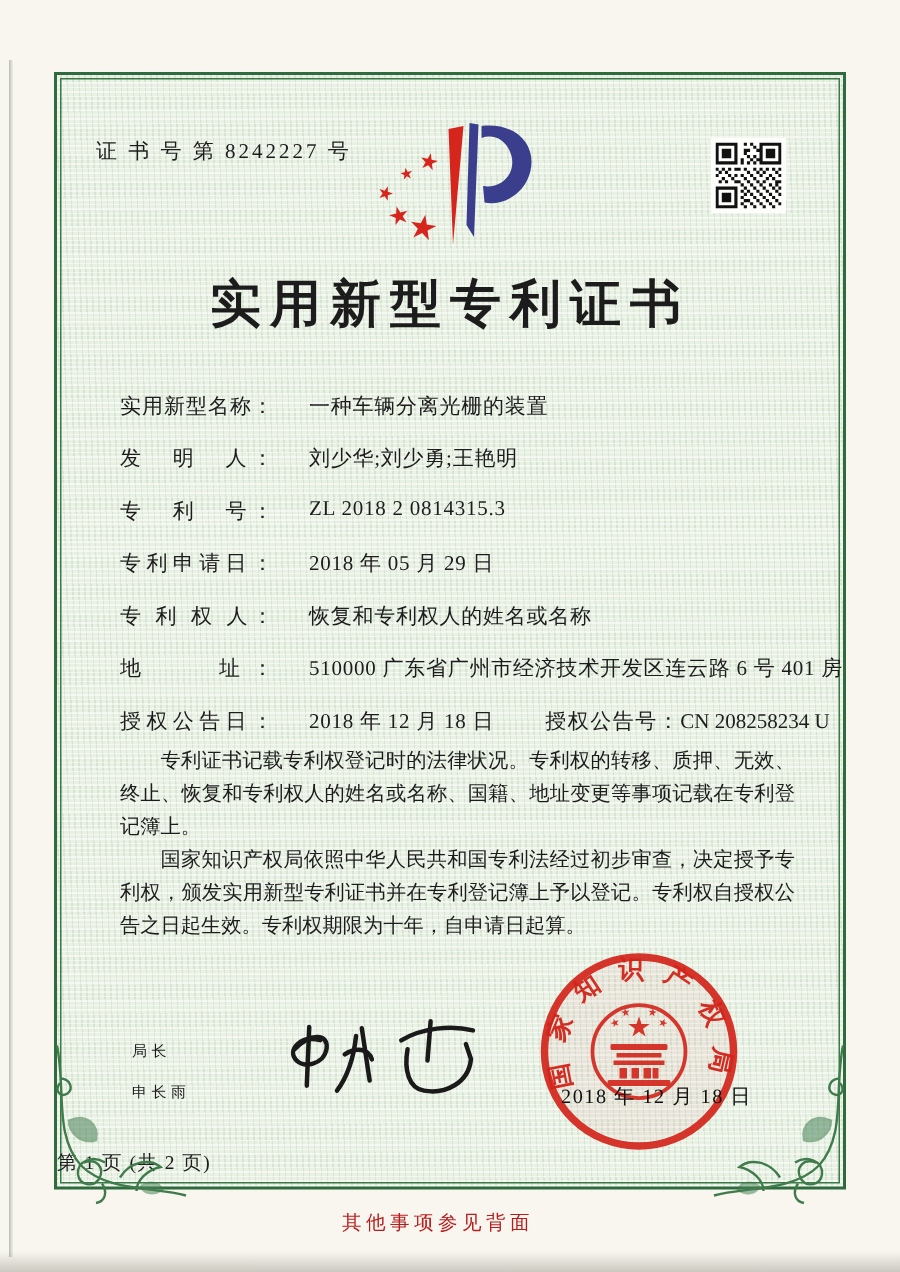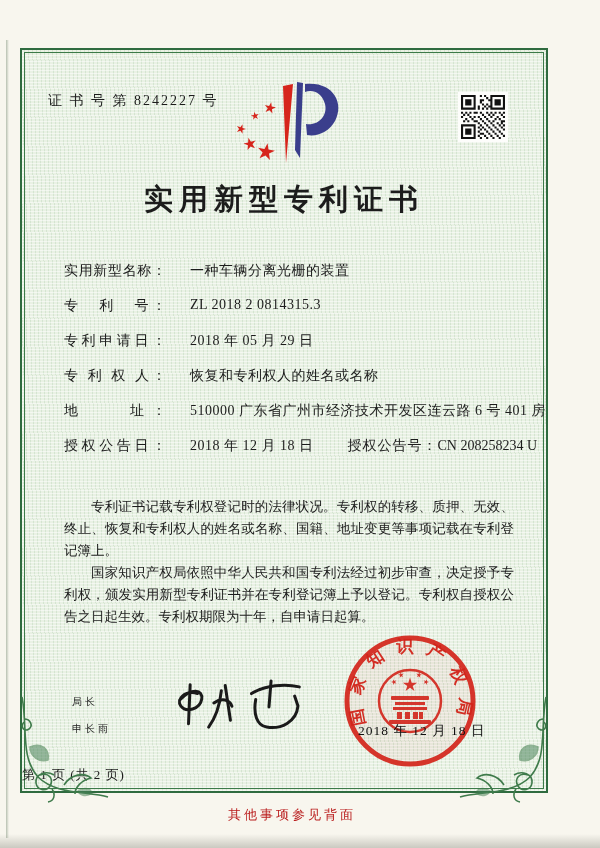--- a/index.html
+++ b/index.html
@@ -4,21 +4,21 @@
 <style>
   html,body { margin:0; padding:0; }
   body {
     width:600px; height:848px; position:relative; overflow:hidden;
     background:#f8f6ee;
     font-family:"Liberation Serif","DejaVu Serif",serif;
     color:#1c1c1c;
   }
   
   .frame {
-    position:absolute; left:20px; top:48px; width:528px; height:745px;
+    position:absolute; left:36px; top:48px; width:528px; height:745px;
     background-color:#e9f1e4;
     background-image:
       repeating-linear-gradient(0deg, rgba(255,255,255,.5) 0 1px, rgba(255,255,255,0) 1px 3px),
       repeating-linear-gradient(88deg, rgba(140,185,140,.22) 0 1px, rgba(140,185,140,0) 1px 4px);
     border:2px solid #2f6b3f;
     box-sizing:border-box;
   }
   .frame::before {
     content:""; position:absolute; inset:2px;
     border:1px solid #3c7a49; pointer-events:none;
@@ -27,21 +27,21 @@
     position:absolute; left:26px; top:42px;
     font-size:14px; letter-spacing:2px; white-space:nowrap;
   }
   .logo { position:absolute; left:204px; top:18px; width:150px; height:120px; }
   .qr {
     position:absolute; left:436px; top:42px; width:50px; height:50px;
     background:#fdfdfb; padding:3px; box-sizing:border-box;
   }
   .title {
     position:absolute; top:130px; left:0; right:0; text-align:center;
-    font-size:29px; font-weight:bold; letter-spacing:6px; white-space:nowrap;
+    font-size:34px; font-weight:bold; letter-spacing:6px; white-space:nowrap;
   }
   .fields { position:absolute; left:42px; top:212px; width:470px; font-size:14px; }
   .frow { height:20px; margin-bottom:15px; white-space:nowrap; }
   .flabel {
     display:inline-block; width:102px; vertical-align:top;
     text-align:justify; text-align-last:justify;
   }
   .fvalue { margin-left:24px; letter-spacing:.5px; }
   .pair2 { margin-left:34px; }
   .pair2 .flabel2 { letter-spacing:1px; }
@@ -126,20 +126,23 @@
         M8 19h1v1H8z M11 19h1v1h-1z M14 19h1v1h-1z M17 19h1v1h-1z M20 19h1v1h-1z
         M9 20h1v1H9z M12 20h1v1h-1z M15 20h1v1h-1z M18 20h1v1h-1z"></path>
     </svg>
   </div>
 
   <div class="title">实用新型专利证书</div>
 
   <div class="fields">
     <div class="frow">
       <span class="flabel">实用新型名称：</span><span class="fvalue">一种车辆分离光栅的装置</span>
+    </div>
+    <div class="frow">
+      <span class="flabel">发　明　人：</span><span class="fvalue">刘少华;刘少勇;王艳明</span>
     </div>
     <div class="frow">
       <span class="flabel">专　利　号：</span><span class="fvalue">ZL 2018 2 0814315.3</span>
     </div>
     <div class="frow">
       <span class="flabel">专利申请日：</span><span class="fvalue">2018 年 05 月 29 日</span>
     </div>
     <div class="frow">
       <span class="flabel">专 利 权 人：</span><span class="fvalue">恢复和专利权人的姓名或名称</span>
     </div>

